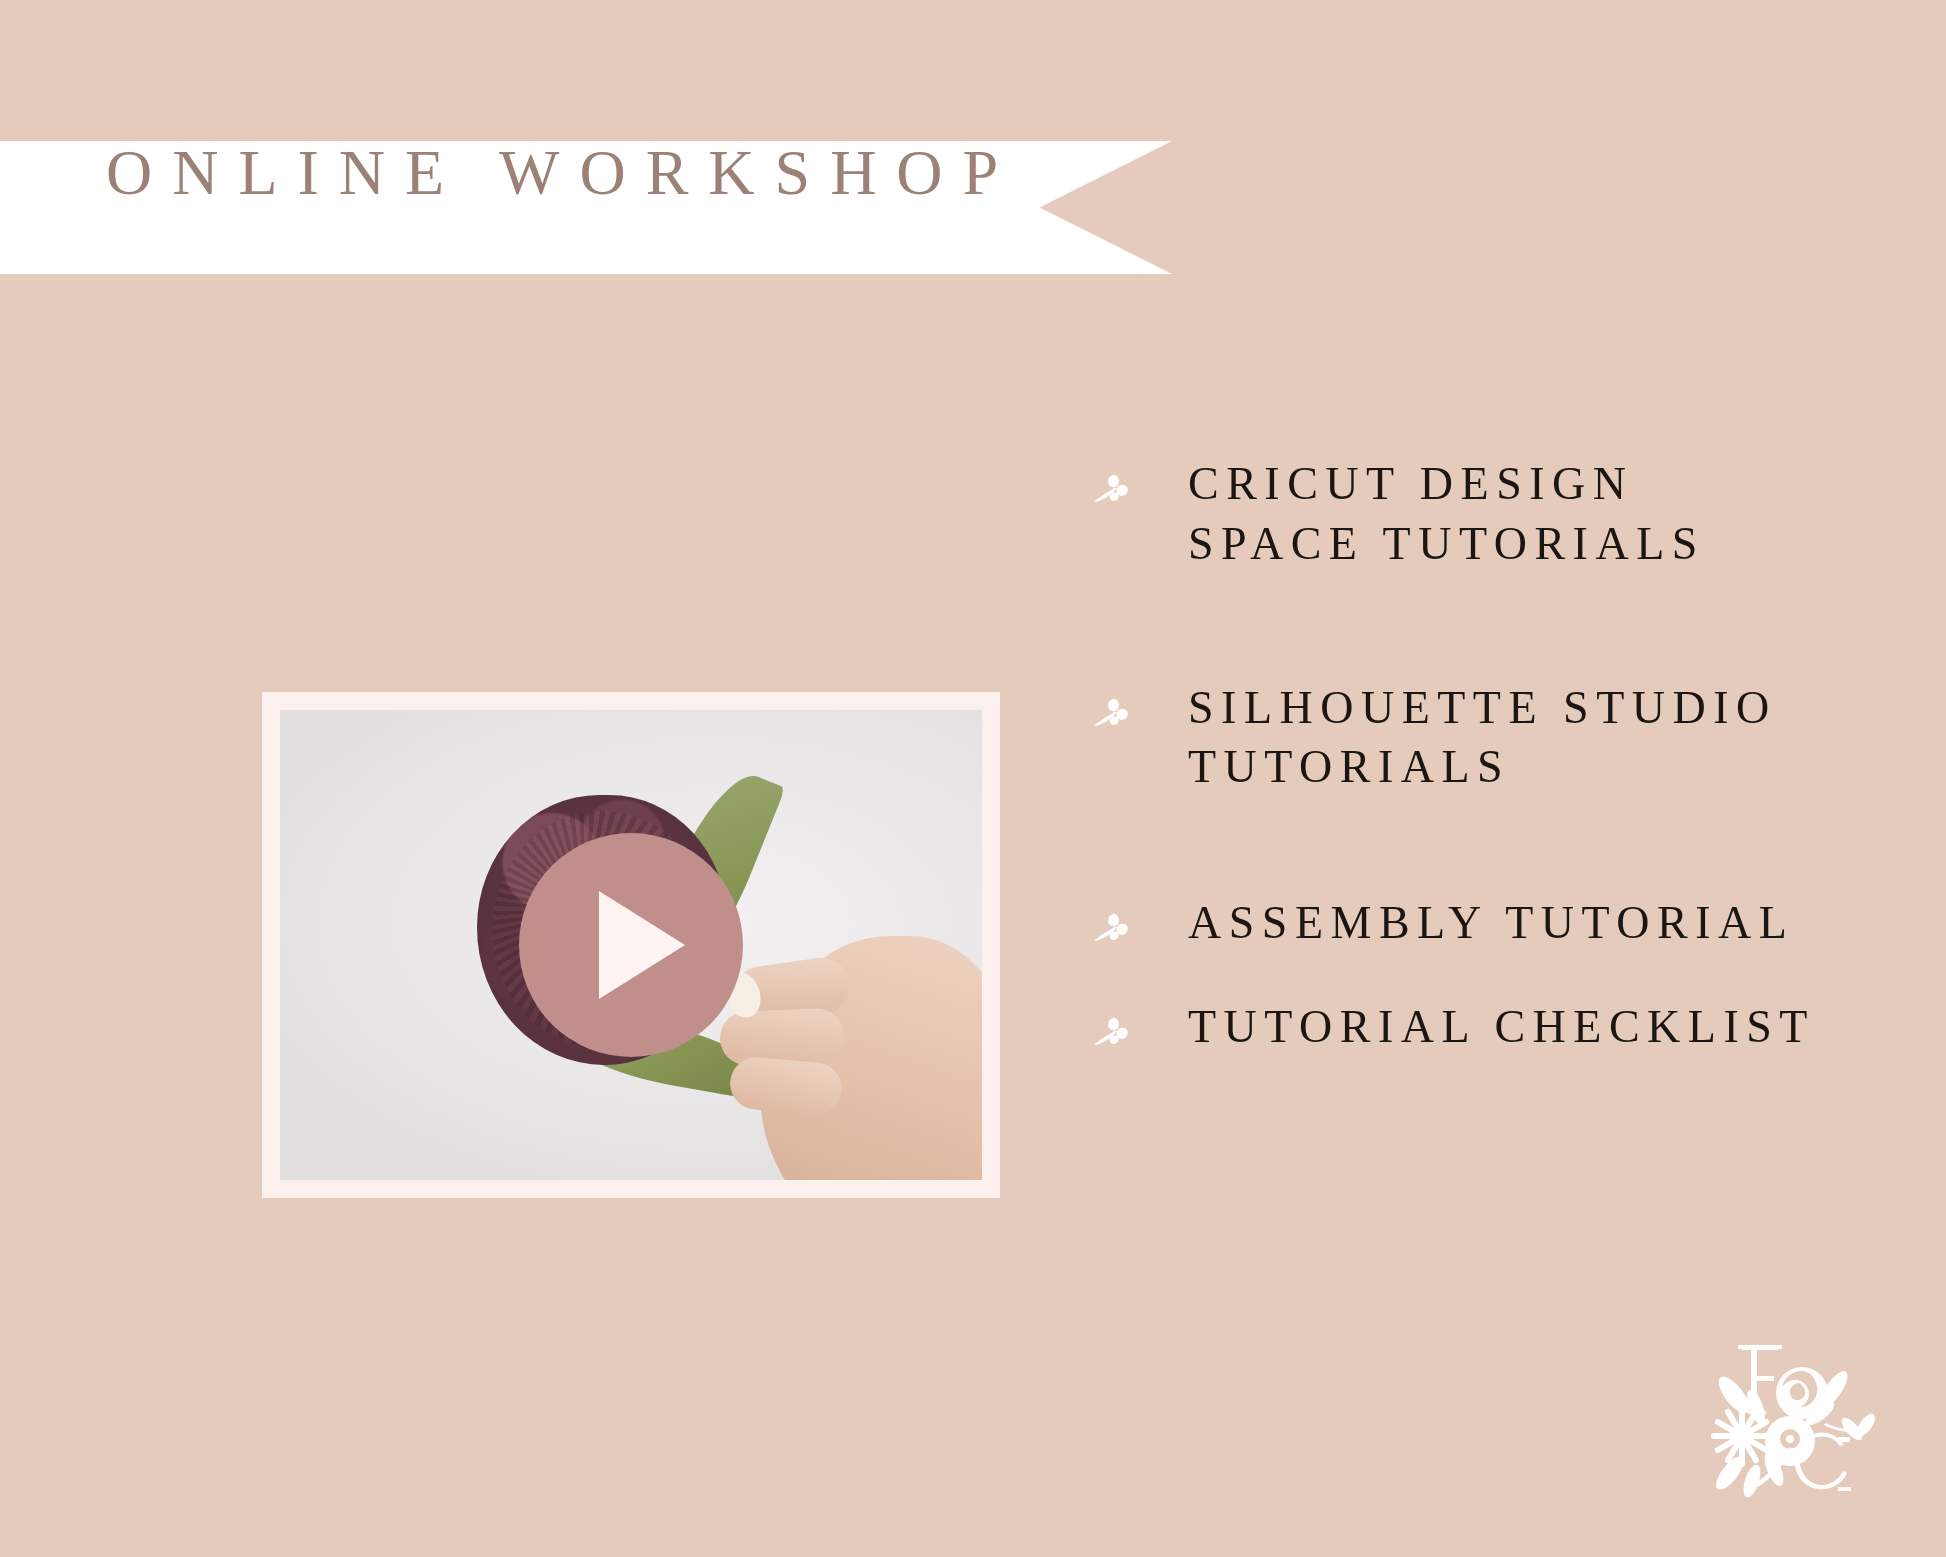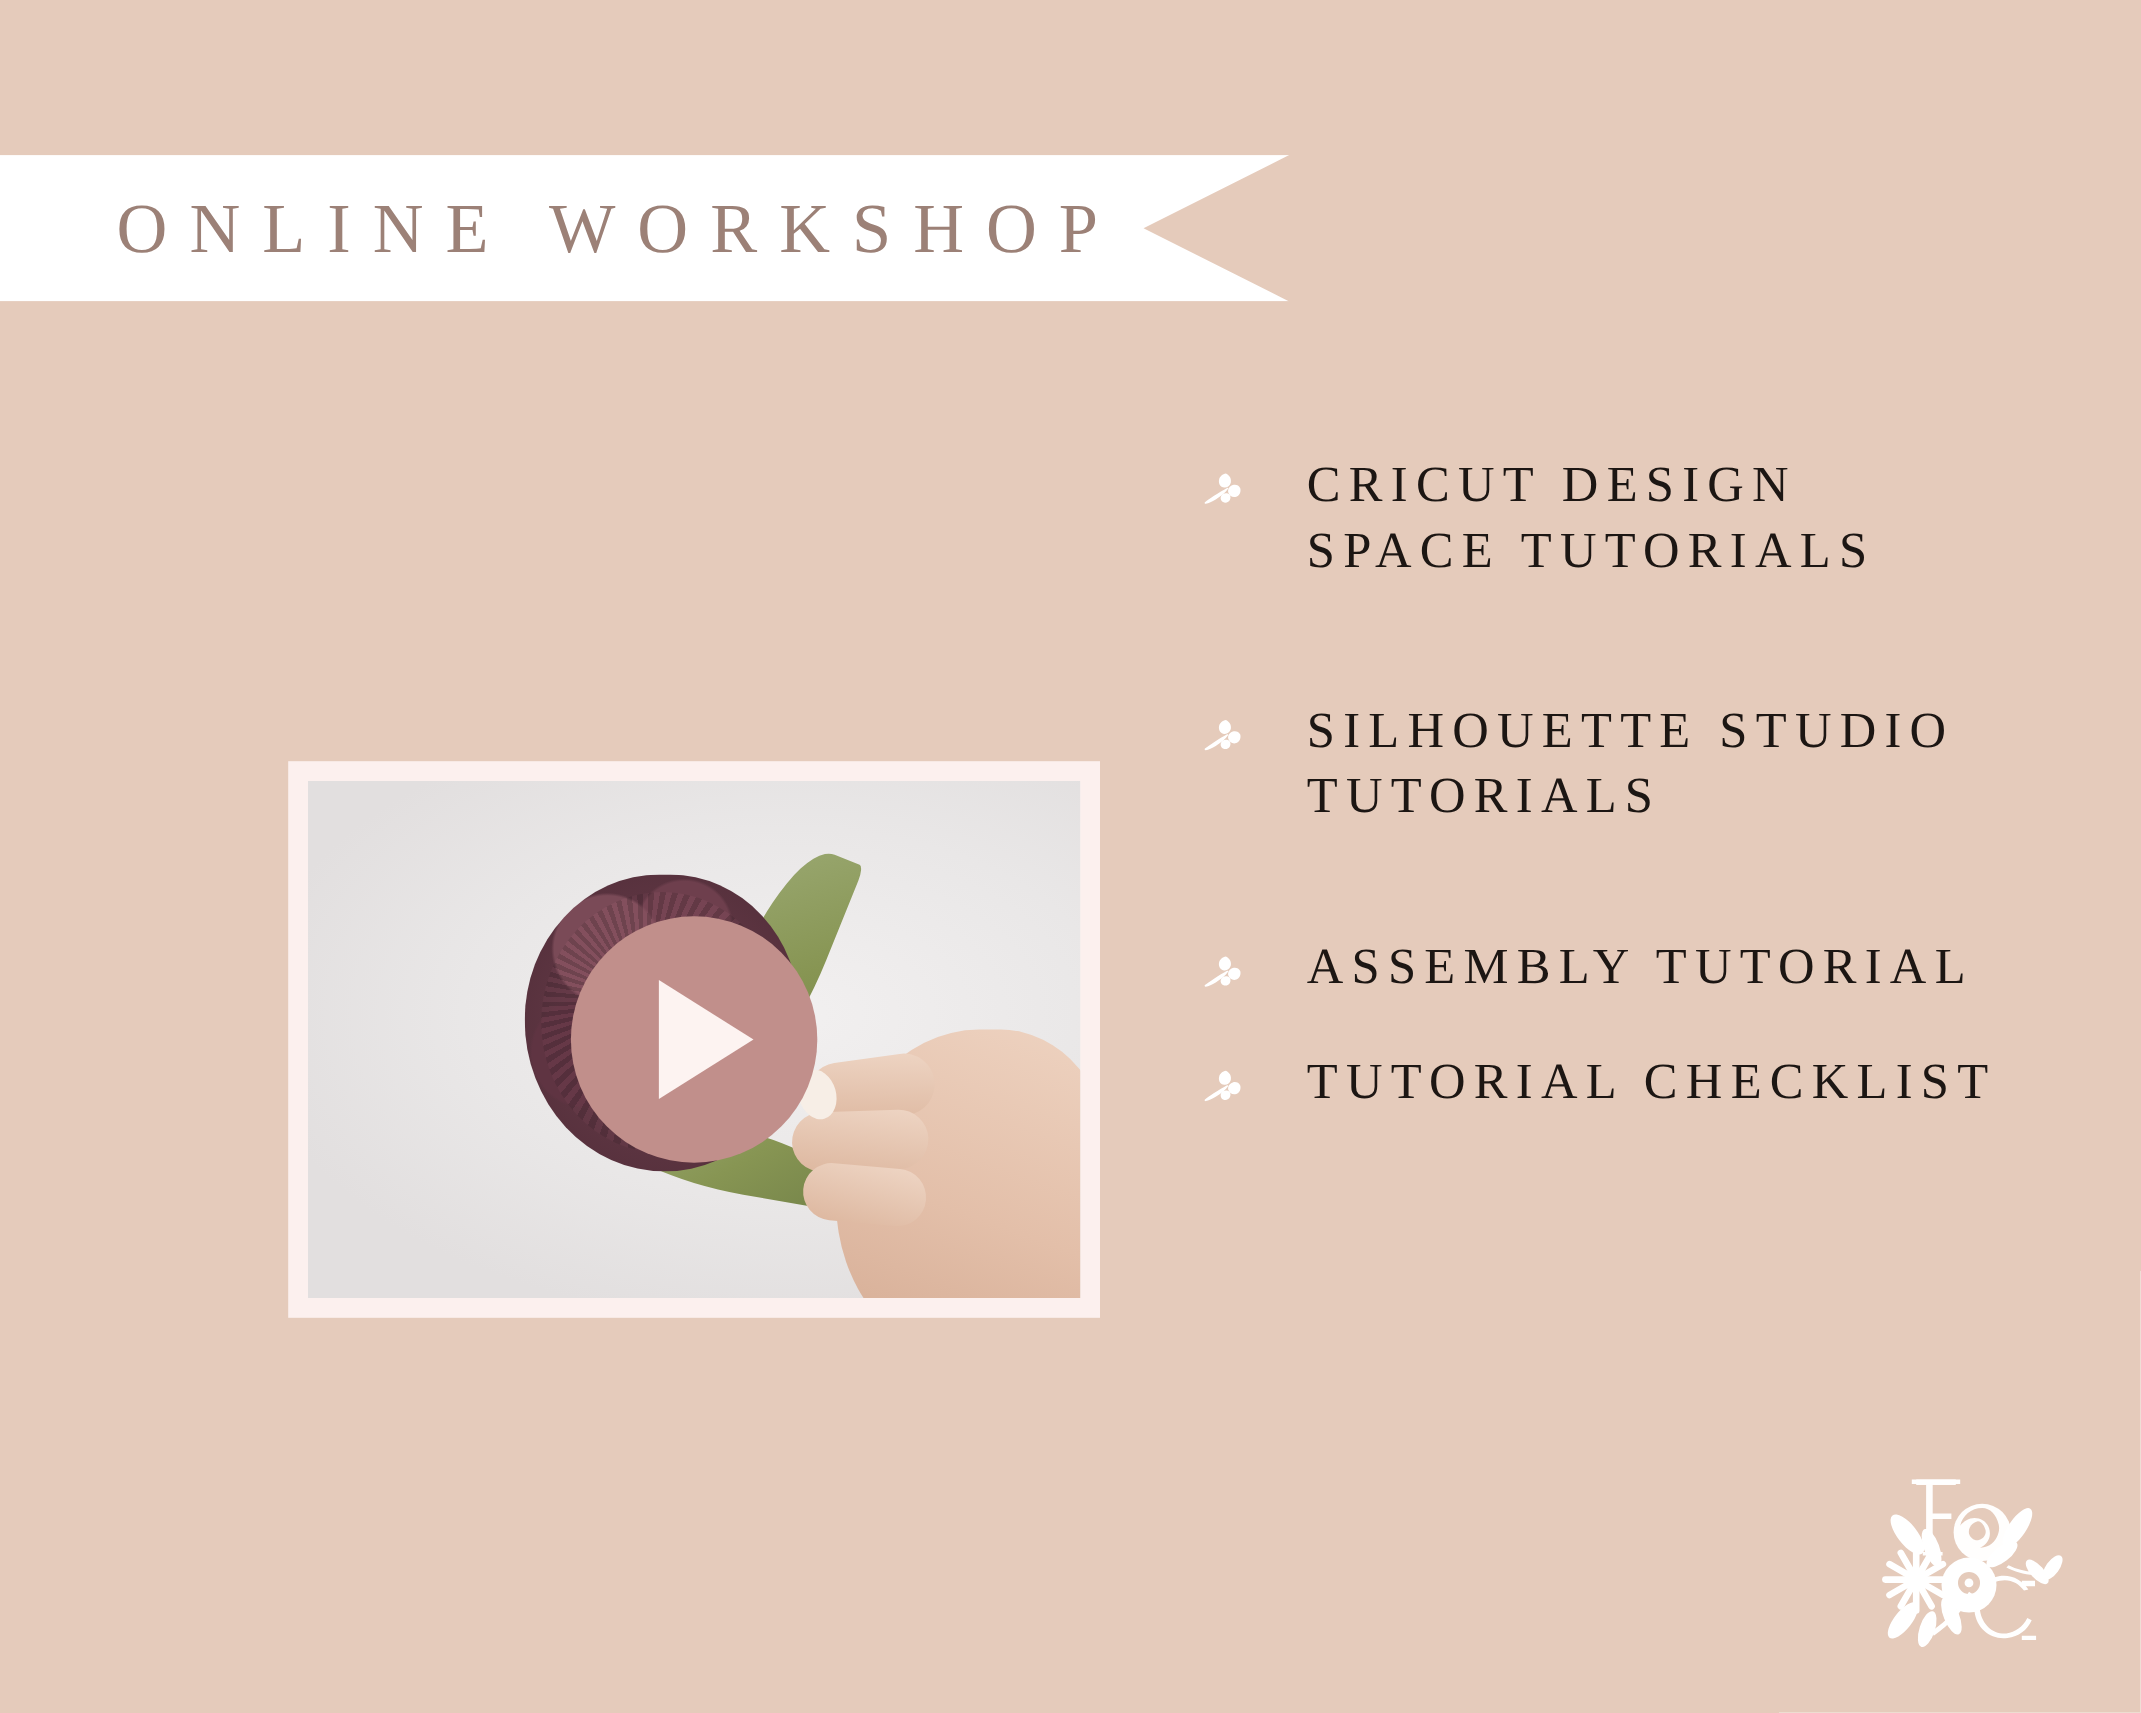--- a/index.html
+++ b/index.html
@@ -25,21 +25,20 @@
   .ribbon {
     position: absolute;
     left: 0;
     top: 141px;
     width: 1172px;
     height: 133px;
     background: #ffffff;
     -webkit-clip-path: polygon(0 0, 100% 0, 100% 0, 88.7% 50%, 100% 100%, 100% 100%, 0 100%);
     clip-path: polygon(0 0, 100% 0, 100% 0, 88.7% 50%, 100% 100%, 100% 100%, 0 100%);
     display: flex;
-    align-items: center;
   }
   .ribbon-title {
     margin-left: 106px;
     font-family: "Liberation Serif", serif;
     font-size: 64px;
     font-weight: 400;
     letter-spacing: 20px;
     color: #9c8177;
     white-space: nowrap;
     line-height: 1;
@@ -212,21 +211,21 @@
     margin-left: 54px;
     font-family: "Liberation Serif", serif;
     font-size: 46px;
     font-weight: 400;
     letter-spacing: 7.5px;
     line-height: 1.30;
     color: #1c1613;
     white-space: pre-line;
   }
 
-  .item-1 { margin-bottom: 104px; }
+  .item-1 { margin-bottom: 104px; margin-top: 44px; }
   .item-2 { margin-bottom: 96px; }
   .item-3 { margin-bottom: 44px; }
 
   .subnote {
     margin-left: 54px;
     margin-top: 26px;
     font-family: "Liberation Sans", sans-serif;
     font-size: 27px;
     font-weight: 400;
     letter-spacing: 2.6px;

